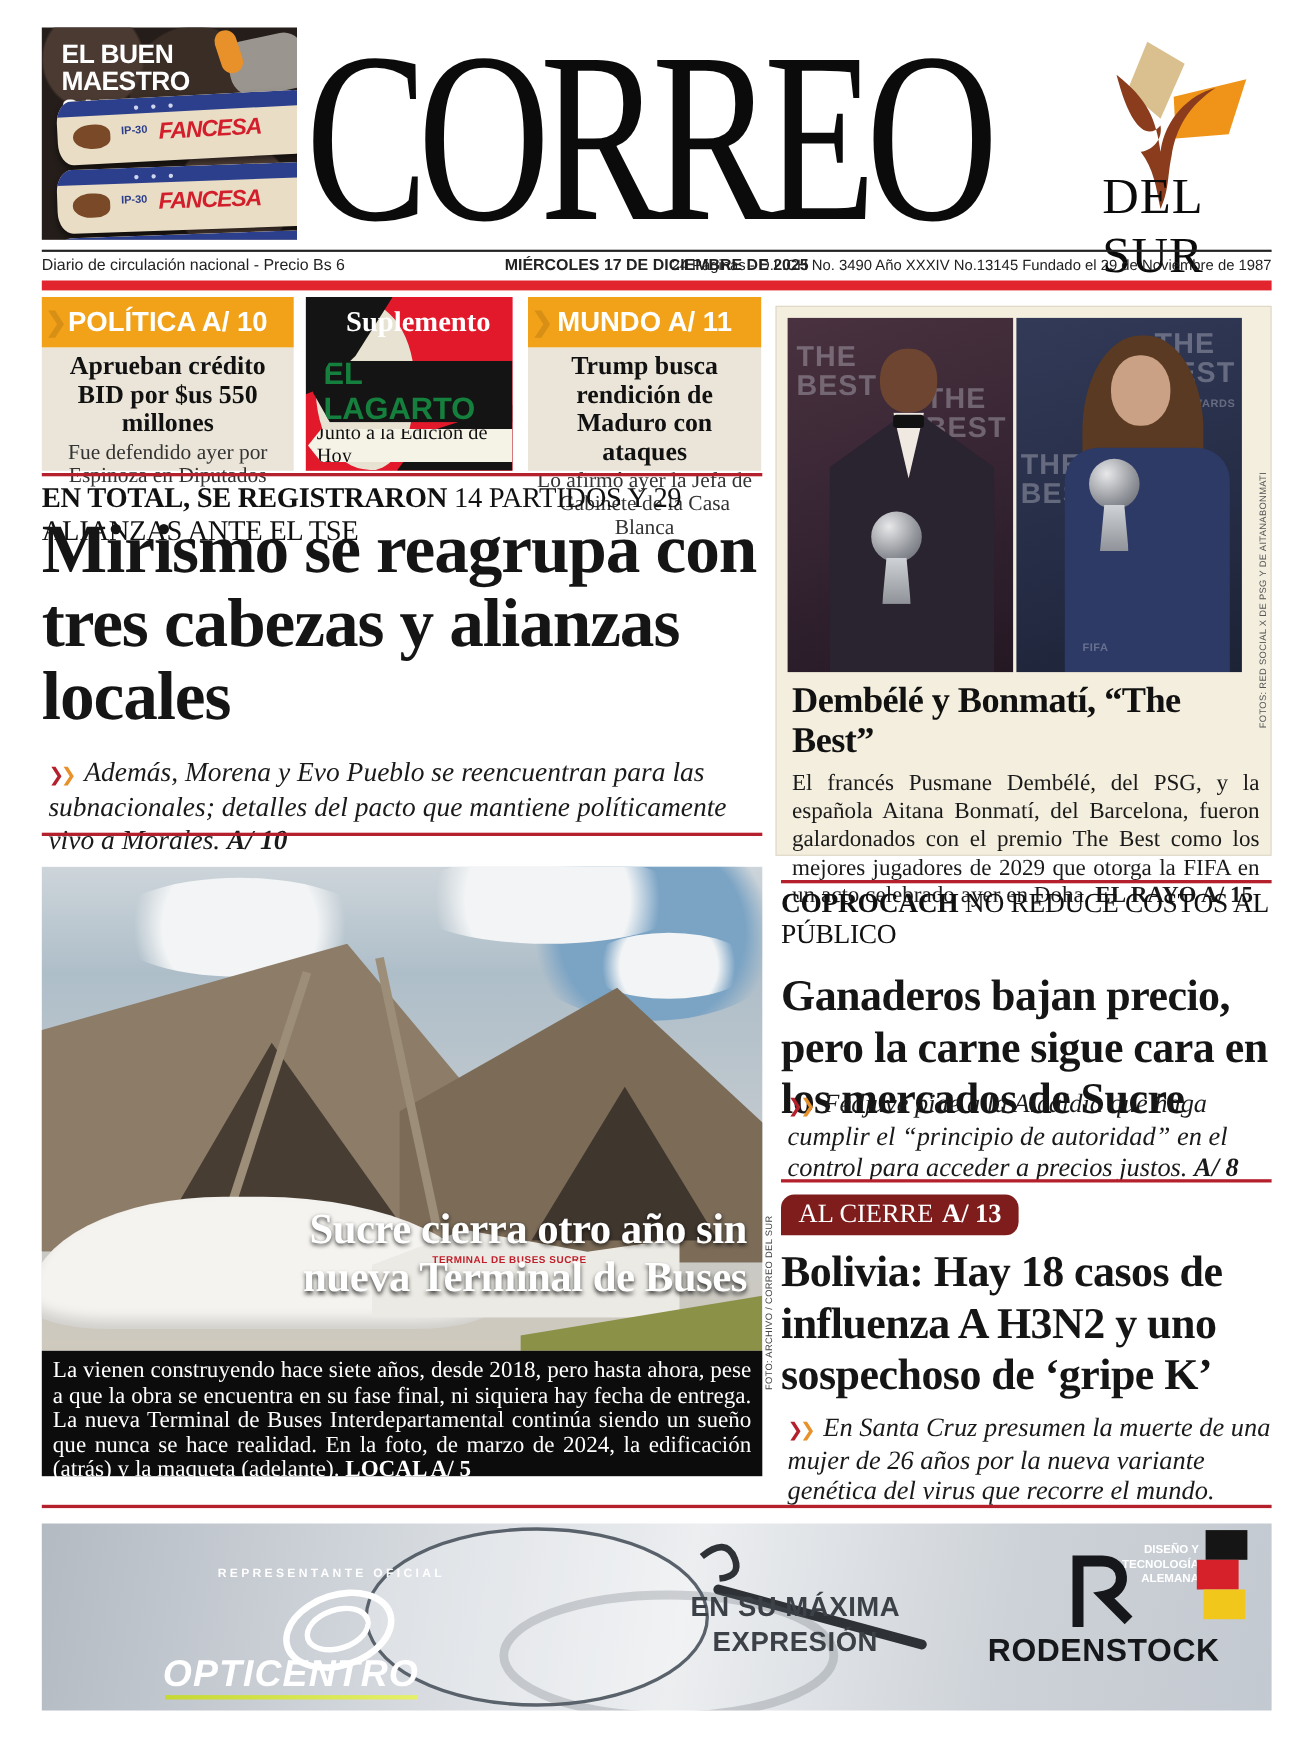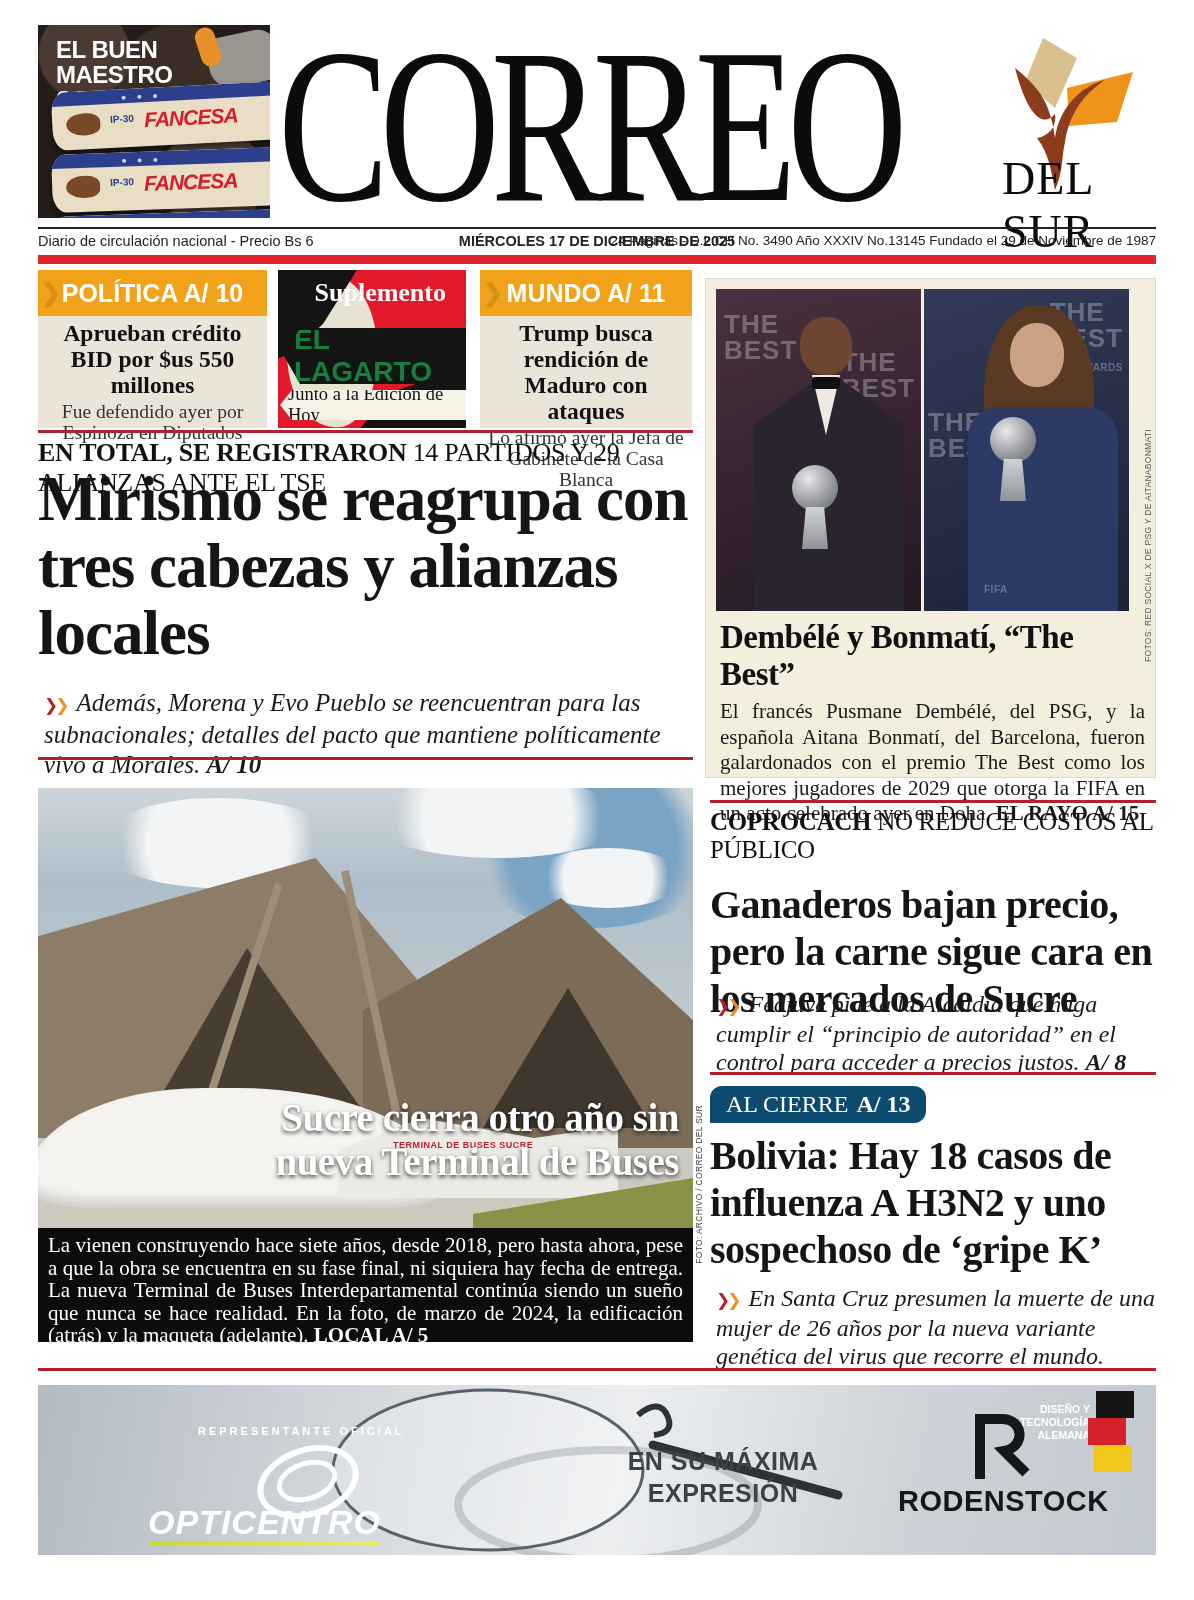--- a/index.html
+++ b/index.html
@@ -119,21 +119,21 @@
 
   
   .gan-rule{left:710px;top:800px;width:446px;}
   .gan-kicker{left:710px;top:808px;width:450px;font-size:25px;}
   .col-headline{font-weight:700;font-size:40px;line-height:47px;letter-spacing:-.5px;color:#151515;}
   .gan-headline{left:710px;top:881px;width:452px;}
   .gan-deck{left:716px;top:990px;width:442px;font-size:24px;line-height:28px;}
 
   
   .cie-rule{left:710px;top:1072px;width:446px;}
-  .cie-badge{left:710px;top:1086px;height:37px;background:#0c4a6e;border-radius:12px 12px 12px 0;
+  .cie-badge{left:710px;top:1086px;height:37px;background:#7f1d1d;border-radius:12px 12px 12px 0;
       color:#fff;display:inline-flex;align-items:center;padding:0 16px;font-size:24px;}
   .cie-badge b{font-weight:700;margin-left:8px;}
   .cie-headline{left:710px;top:1132px;width:452px;}
   .cie-deck{left:716px;top:1284px;width:442px;font-size:24px;line-height:28px;}
 
   
   .term{left:38px;top:788px;width:655px;height:554px;}
   .term-photo{position:absolute;left:0;top:0;width:655px;height:440px;overflow:hidden;
       background:linear-gradient(180deg,#cdd5da 0%,#aebec9 22%,#c2c9ce 55%,#cfc9bd 100%);}
   .sky-blue{position:absolute;right:-30px;top:-20px;width:260px;height:160px;border-radius:50%;

